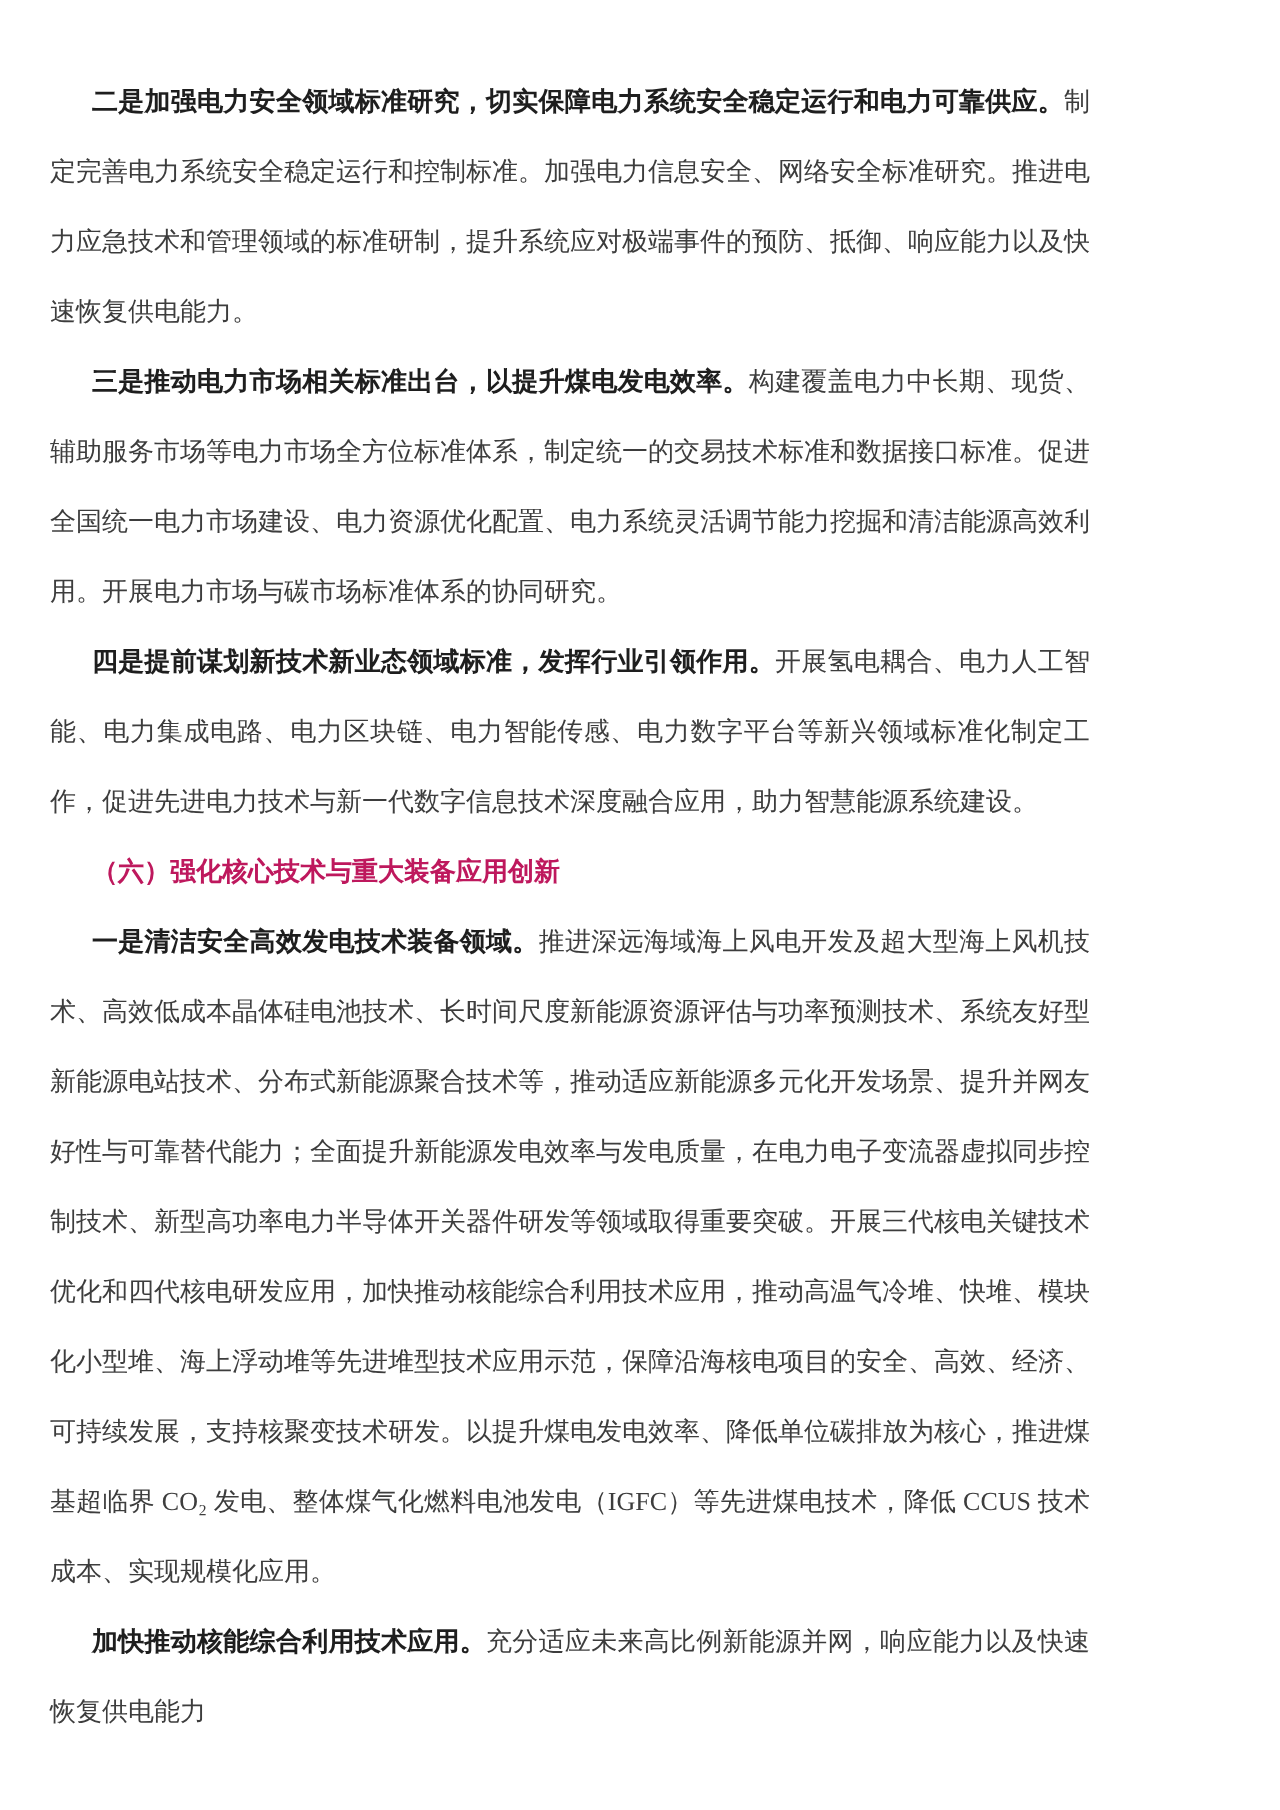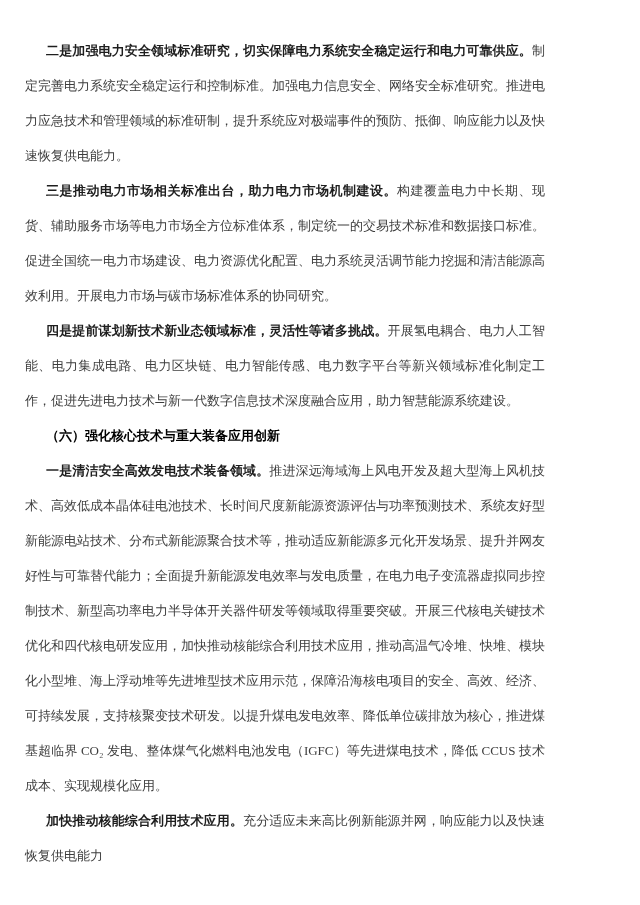--- a/index.html
+++ b/index.html
@@ -26,35 +26,35 @@
     word-break: break-all;
   }
   .lead {
     font-weight: bold;
     color: #1e1e1e;
   }
   .heading {
     margin: 0;
     text-indent: 21px;
     font-weight: bold;
-    color: #000000;
+    color: #be185d;
     text-align: justify;
   }
   .body-text { font-weight: normal; }
 </style>
 </head>
 <body>
 
 <div class="page">
 
   <p class="para"><span class="lead">二是加强电力安全领域标准研究，切实保障电力系统安全稳定运行和电力可靠供应。</span><span class="body-text">制定完善电力系统安全稳定运行和控制标准。加强电力信息安全、网络安全标准研究。推进电力应急技术和管理领域的标准研制，提升系统应对极端事件的预防、抵御、响应能力以及快速恢复供电能力。</span></p>
 
-  <p class="para"><span class="lead">三是推动电力市场相关标准出台，助力电力市场机制建设。</span><span class="body-text">构建覆盖电力中长期、现货、辅助服务市场等电力市场全方位标准体系，制定统一的交易技术标准和数据接口标准。促进全国统一电力市场建设、电力资源优化配置、电力系统灵活调节能力挖掘和清洁能源高效利用。开展电力市场与碳市场标准体系的协同研究。</span></p>
+  <p class="para"><span class="lead">三是推动电力市场相关标准出台，以提升煤电发电效率。</span><span class="body-text">构建覆盖电力中长期、现货、辅助服务市场等电力市场全方位标准体系，制定统一的交易技术标准和数据接口标准。促进全国统一电力市场建设、电力资源优化配置、电力系统灵活调节能力挖掘和清洁能源高效利用。开展电力市场与碳市场标准体系的协同研究。</span></p>
 
-  <p class="para"><span class="lead">四是提前谋划新技术新业态领域标准，灵活性等诸多挑战。</span><span class="body-text">开展氢电耦合、电力人工智能、电力集成电路、电力区块链、电力智能传感、电力数字平台等新兴领域标准化制定工作，促进先进电力技术与新一代数字信息技术深度融合应用，助力智慧能源系统建设。</span></p>
+  <p class="para"><span class="lead">四是提前谋划新技术新业态领域标准，发挥行业引领作用。</span><span class="body-text">开展氢电耦合、电力人工智能、电力集成电路、电力区块链、电力智能传感、电力数字平台等新兴领域标准化制定工作，促进先进电力技术与新一代数字信息技术深度融合应用，助力智慧能源系统建设。</span></p>
 
   <p class="heading"><span>（六）强化核心技术与重大装备应用创新</span></p>
 
 
   <p class="para"><span class="lead">一是清洁安全高效发电技术装备领域。</span><span class="body-text">推进深远海域海上风电开发及超大型海上风机技术、高效低成本晶体硅电池技术、长时间尺度新能源资源评估与功率预测技术、系统友好型新能源电站技术、分布式新能源聚合技术等，推动适应新能源多元化开发场景、提升并网友好性与可靠替代能力；全面提升新能源发电效率与发电质量，在电力电子变流器虚拟同步控制技术、新型高功率电力半导体开关器件研发等领域取得重要突破。开展三代核电关键技术优化和四代核电研发应用，加快推动核能综合利用技术应用，推动高温气冷堆、快堆、模块化小型堆、海上浮动堆等先进堆型技术应用示范，保障沿海核电项目的安全、高效、经济、可持续发展，支持核聚变技术研发。以提升煤电发电效率、降低单位碳排放为核心，推进煤基超临界 CO₂ 发电、整体煤气化燃料电池发电（IGFC）等先进煤电技术，降低 CCUS 技术成本、实现规模化应用。</span></p>
 
   <p class="para"><span class="lead">加快推动核能综合利用技术应用。</span><span class="body-text">充分适应未来高比例新能源并网，响应能力以及快速恢复供电能力</span></p>
 
 </div>
 

